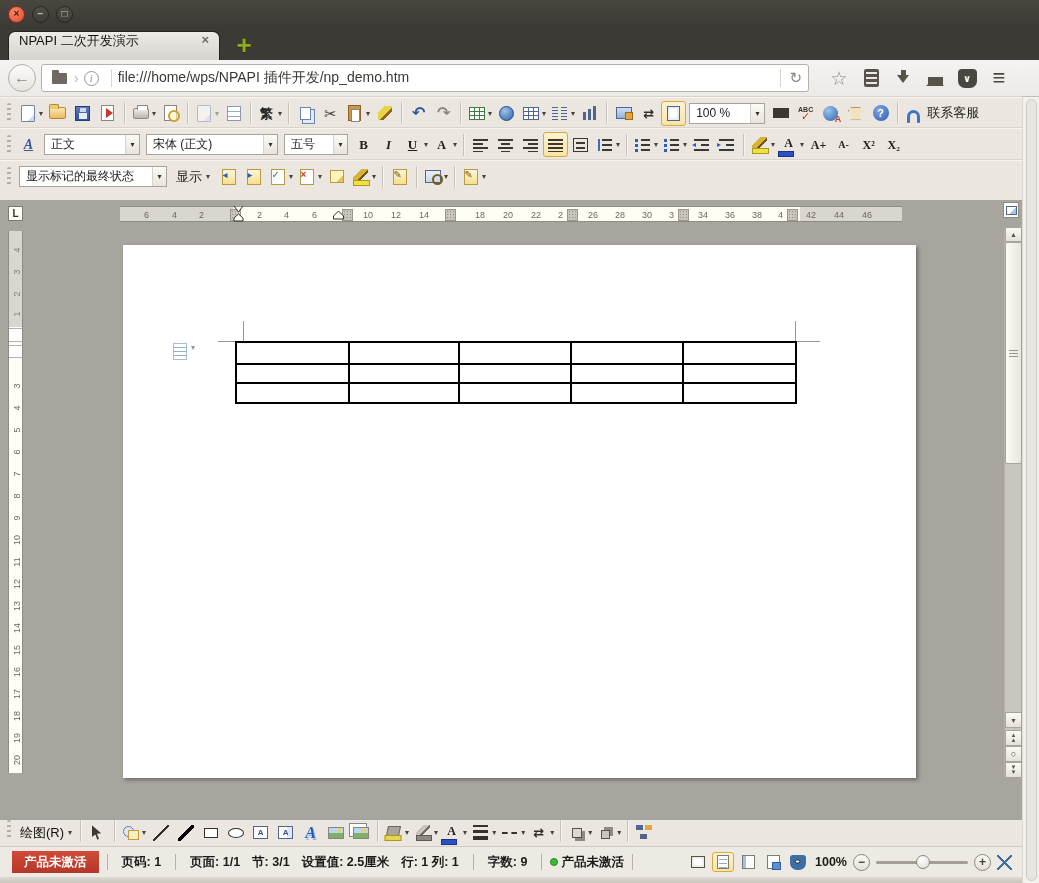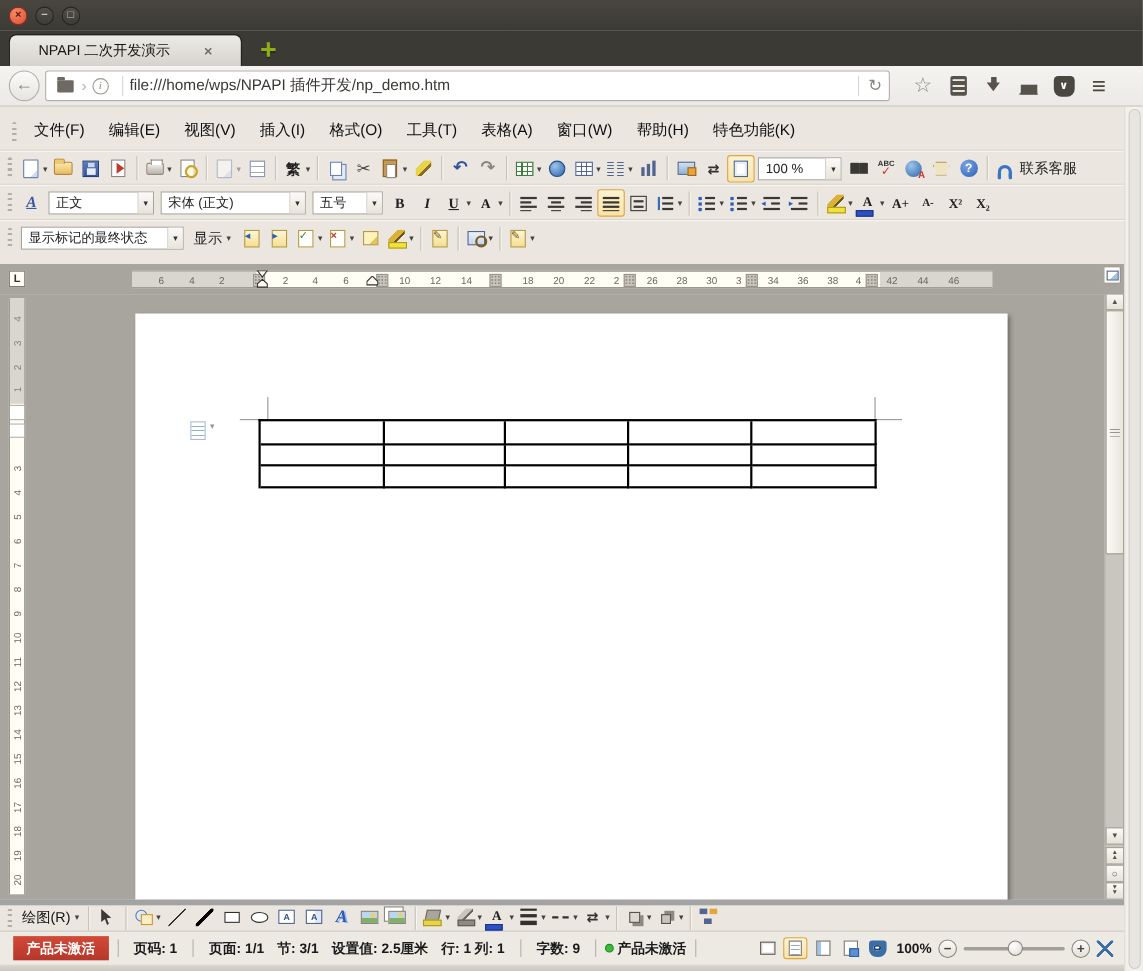--- a/index.html
+++ b/index.html
@@ -6,21 +6,21 @@
 html,body{width:1039px;height:883px;overflow:hidden}
 body{font-family:"Liberation Sans","DejaVu Sans",sans-serif;position:relative;background:#ebe7e0;font-size:12px;color:#222}
 
 .titlebar{position:absolute;top:0;left:0;right:0;height:28px;background:linear-gradient(#48463f,#3b3a35);display:flex;align-items:center;color:#dcd8ce;font-weight:bold;font-size:13px}
 .winbtns{display:flex;gap:7px;margin:0 14px 0 8px}
 .wbtn{width:17px;height:17px;border-radius:50%;display:flex;align-items:center;justify-content:center;font-size:10px;line-height:1}
 .wbtn.close{background:radial-gradient(circle at 35% 30%,#f58a66,#dd4b32);border:1px solid #8e2d1a;color:#5e1405;font-weight:bold}
 .wbtn.min,.wbtn.max{background:linear-gradient(#514e47,#3e3c36);border:1px solid #262520;color:#c9c5bb}
 
 .tabbar{position:absolute;top:28px;left:0;right:0;height:32px;background:#3b3a35}
-.tab{position:absolute;left:8px;bottom:0;width:212px;height:29px;background:linear-gradient(#ecebe7,#d6d3cd);border:1px solid #23221e;border-bottom:none;border-radius:7px 7px 0 0;display:flex;align-items:center;padding:0 26px;font-size:13px;color:#15140f}
+.tab{position:absolute;left:8px;bottom:0;width:212px;height:29px;background:linear-gradient(#ecebe7,#d6d3cd);border:1px solid #23221e;border-bottom:none;border-radius:7px 7px 0 0;display:flex;padding:0 10px;font-size:13px;color:#15140f}
 .tab .tclose{margin-left:auto;color:#6e6a63;font-weight:bold;font-size:13px}
 .newtab{position:absolute;left:233px;top:7px;width:22px;height:20px;display:flex;align-items:center;justify-content:center;color:#8fae13;font-size:26px;font-weight:900;text-shadow:0 1px 0 #2c2b27;line-height:0}
 
 .navbar{position:absolute;top:60px;left:0;right:0;height:37px;background:linear-gradient(#f5f3f1,#eceae7);border-bottom:1px solid #c2beb8;display:flex;align-items:center}
 .backbtn{width:28px;height:28px;border-radius:50%;border:1px solid #b2aea8;background:linear-gradient(#fcfbfa,#e7e4e0);margin-left:8px;display:flex;align-items:center;justify-content:center;color:#8b8780;font-size:16px;font-weight:bold}
 .urlbar{height:28px;width:768px;margin-left:5px;background:#fff;border:1px solid #b5b1aa;border-radius:3px;display:flex;align-items:center;font-size:14px;color:#3b3935;padding:0 6px}
 .folderic{width:15px;height:11px;background:#6e6a63;border-radius:1px;position:relative;margin:0 4px}
 .folderic::before{content:"";position:absolute;top:-3px;left:0;width:7px;height:3px;background:#6e6a63;border-radius:1px 1px 0 0}
 .chev{color:#b5b1aa;font-size:14px;margin:0 3px}
 .infoic{width:15px;height:15px;border-radius:50%;border:1px solid #9b978f;color:#8b8780;display:flex;align-items:center;justify-content:center;font-size:10px;font-style:italic;font-family:"Liberation Serif",serif;margin:0 6px 0 2px}
@@ -163,21 +163,21 @@
 .trow{display:flex}
 .tcell{border-right:2px solid #000;border-bottom:2px solid #000}
 
 .vscroll{position:absolute;right:1px;top:0;width:17px;height:550px;background:#c9c6bf;border-left:1px solid #b5b1a8}
 .sbtn{width:17px;height:16px;background:linear-gradient(#fbfaf6,#e4e1d8);border:1px solid #a8a49c;display:flex;align-items:center;justify-content:center;font-size:7px;color:#55524b}
 .sbtn.dbl{flex-direction:column;line-height:.9;font-size:6px}
 .vthumb{position:absolute;left:0;top:14px;width:17px;height:222px;background:linear-gradient(90deg,#fbfaf6,#e8e5dc);border:1px solid #a8a49c;border-radius:2px;display:flex;align-items:center;justify-content:center}
 .vthumb::after{content:"";width:9px;height:7px;background:repeating-linear-gradient(to bottom,#9a968c 0 1px,transparent 1px 3px)}
 .vnav{position:absolute;left:0;bottom:0;width:17px}
 
-.drawbar{height:28px;display:flex;align-items:flex-end;border-top:5px solid #a3a3a3;background:#ebe7e0;padding-left:4px}
+.drawbar{height:28px;display:flex;align-items:flex-start;border-top:2px solid #a3a3a3;background:#ebe7e0;padding-left:4px}
 .drawlabel{font-size:13px;color:#0f0f0f;padding:2px 4px;display:flex;align-items:center;gap:3px}
 
 .statusbar{height:31px;display:flex;align-items:center;background:#edeae3;border-top:1px solid #cfcbc3;font-size:12.5px;font-weight:bold;color:#1a1a1a}
 .badge{height:22px;display:flex;align-items:center;padding:0 12px;background:linear-gradient(#d24a38,#b5372a);color:#fff;margin-left:12px;font-weight:bold}
 .sdiv{width:1px;height:16px;background:#b5b1a8;margin:0 8px}
 .sitem{padding:0 6px;white-space:nowrap}
 .gdot{width:8px;height:8px;border-radius:50%;background:#3dba3d;border:1px solid #1d8a1d;margin-right:3px}
 .spell{display:flex;align-items:center}
 .viewics{display:flex;align-items:center;gap:3px;margin-left:auto}
 .vic{width:22px;height:20px;display:flex;align-items:center;justify-content:center;border-radius:3px}
@@ -246,35 +246,20 @@
       </span>
     <span class="nic">
         <span class="pocketic">∨</span>
       </span>
     <span class="nic hamb">≡</span>
   </div>
 </div>
 
 <div class="wps">
 
-  <div class="menubar">
-    <span class="grip"></span>
-    <span style="display:flex">
-        <span class="menu-item">文件(F)</span>
-        <span class="menu-item">编辑(E)</span>
-        <span class="menu-item">视图(V)</span>
-        <span class="menu-item">插入(I)</span>
-        <span class="menu-item">格式(O)</span>
-        <span class="menu-item">工具(T)</span>
-        <span class="menu-item">表格(A)</span>
-        <span class="menu-item">窗口(W)</span>
-        <span class="menu-item">帮助(H)</span>
-        <span class="menu-item">特色功能(K)</span>
-      </span>
-  </div>
 
   <div class="tbrow">
     <span class="grip"></span>
     <span class="btn">
         <span class="ic">
           <span class="i-newdoc"></span>
         </span>
         <span class="dd">▾</span>
       </span>
     <span class="btn">

